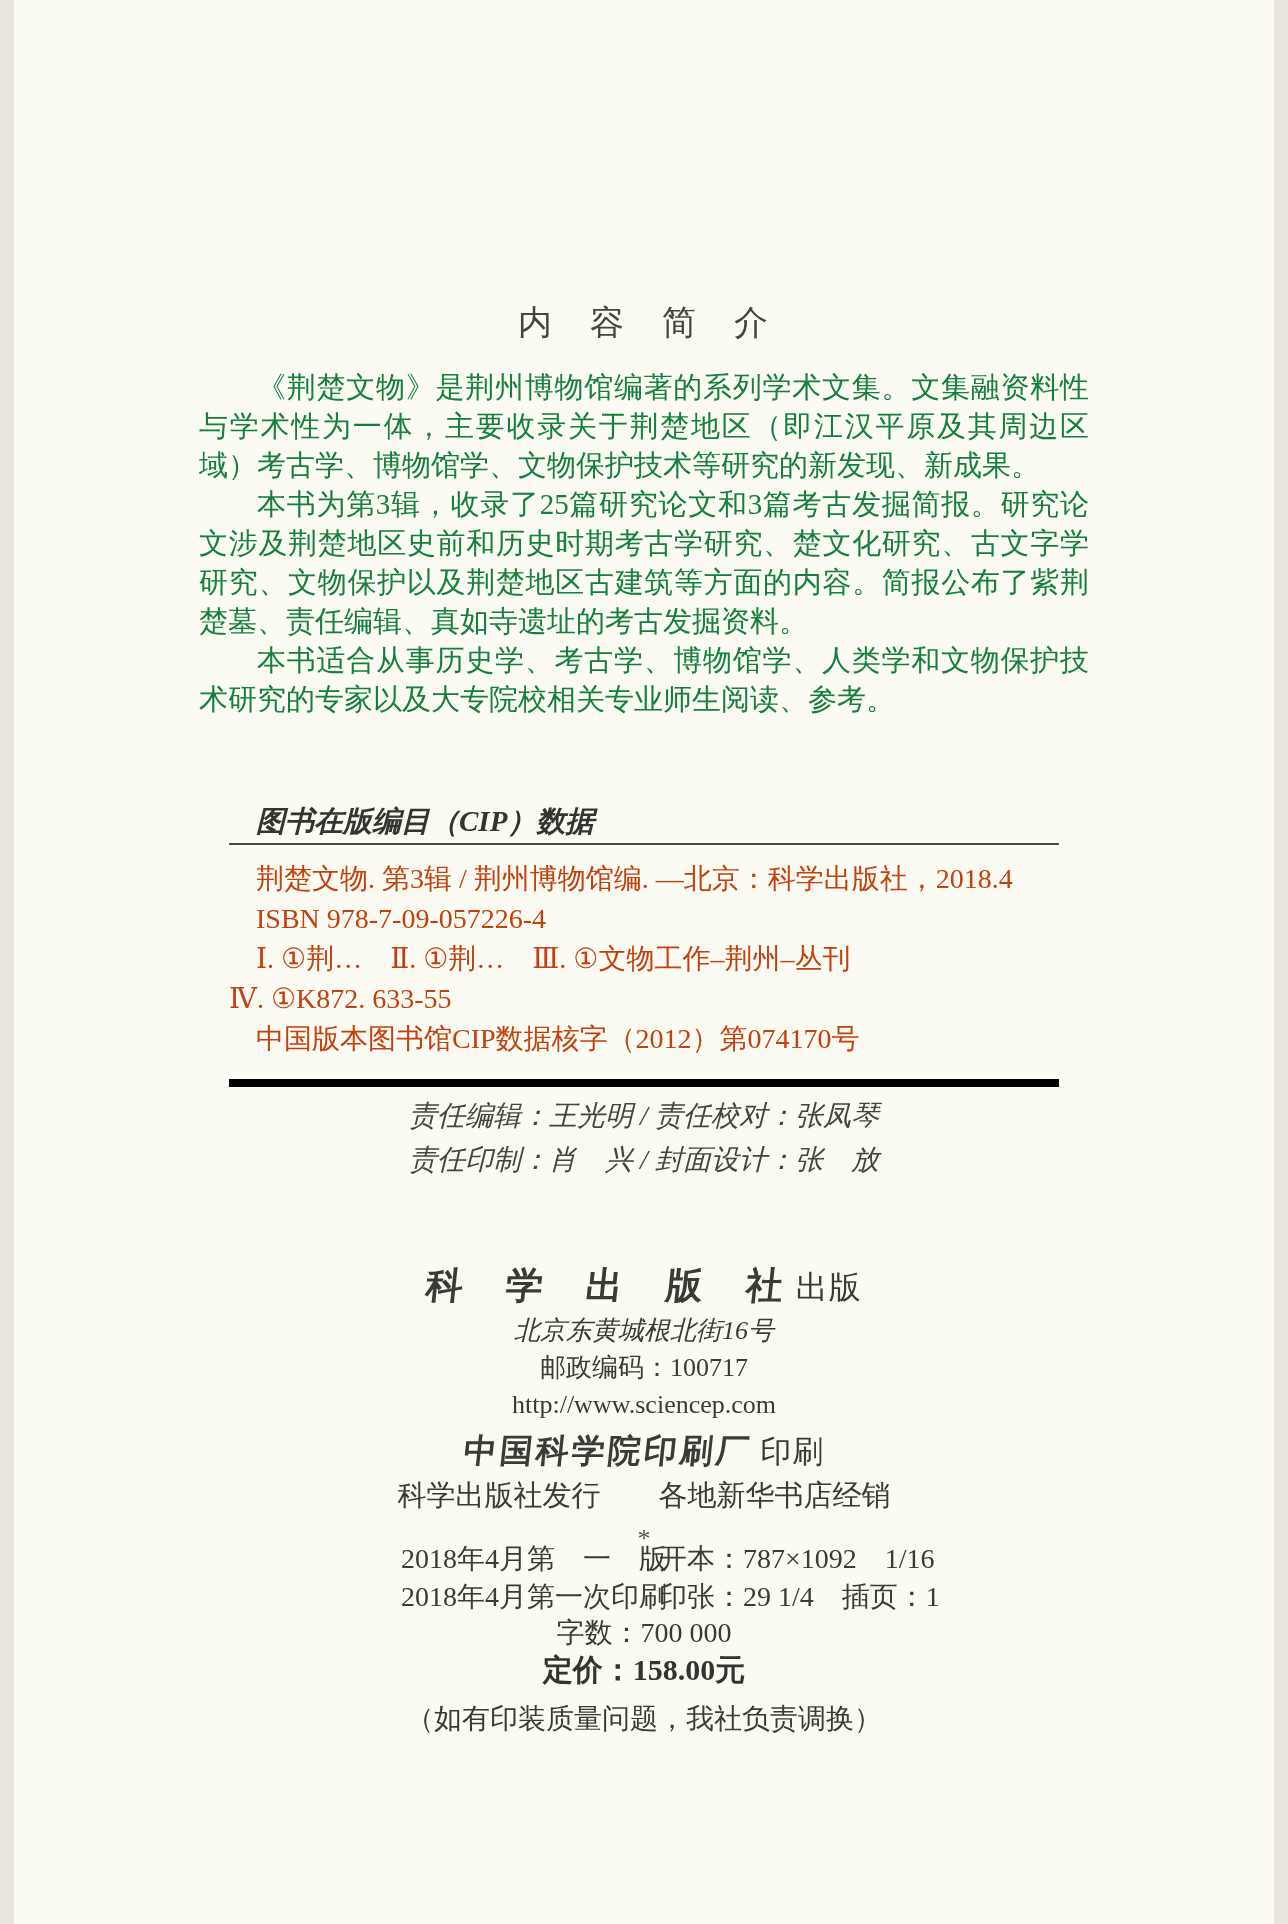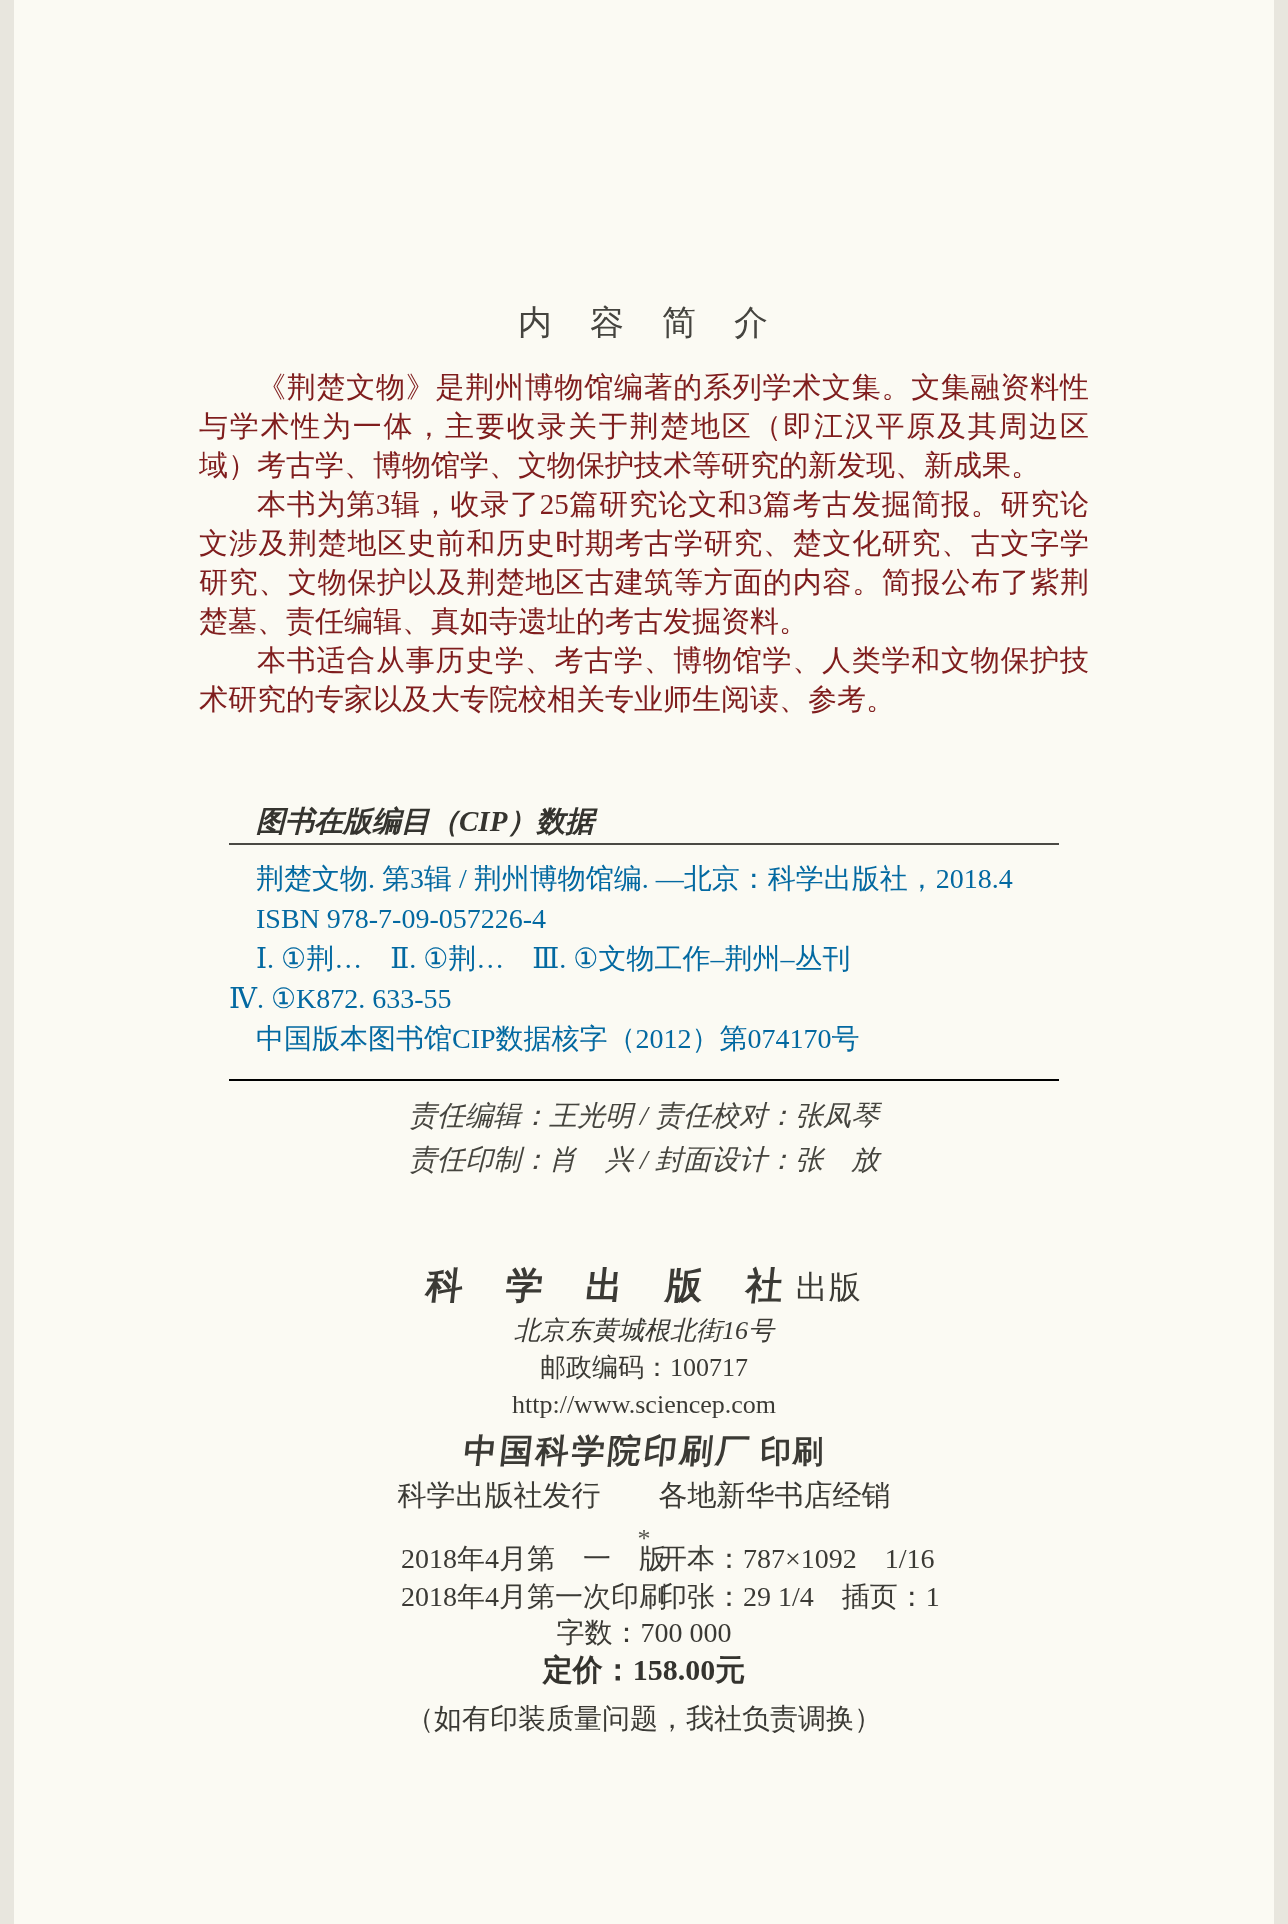--- a/index.html
+++ b/index.html
@@ -26,39 +26,39 @@
     color: #45443f;
     letter-spacing: 2px;
   }
 
   
   .intro {
     top: 368px; left: 185px; width: 890px;
     font-size: 29px;
     line-height: 39px;
     text-align: justify;
-    color: #7f1d1d;
+    color: #15803d;
   }
   .intro p { margin: 0; text-indent: 2em; }
 
   
   .cip-heading {
     top: 802px; left: 242px;
     font-size: 29px;
     font-weight: bold;
     color: #35342f;
     font-style: italic;
   }
   .cip-box {
     top: 843px; left: 215px; width: 830px;
     border-top: 2px solid #4a4944;
-    border-bottom: 2px solid #000000;
+    border-bottom: 8px solid #000000;
     padding: 14px 0 20px 0;
     font-size: 28px;
-    color: #0369a1;
+    color: #c2410c;
   }
   .cip-box .cip-line {
     padding-left: 27px;
     line-height: 40px;
   }
   .cip-box .cip-line.outdent { padding-left: 0; }
 
   
   .credits {
     top: 1094px; left: 185px; width: 890px;
@@ -81,21 +81,21 @@
     font-weight: bold;
     transform: skewX(-6deg);
     letter-spacing: 3px;
   }
   .pub-name { font-size: 37px; line-height: 44px; }
   .pub-name .suffix { font-weight: normal; display: inline-block; transform: none; font-size: 32px; letter-spacing: 1px; }
   .pub-address { font-size: 26px; line-height: 37px; margin-top: 3px; font-style: italic; }
   .pub-postcode { font-size: 26px; line-height: 37px; }
   .pub-website { font-size: 26px; line-height: 37px; }
   .pub-printer { font-size: 33px; line-height: 44px; margin-top: 6px; }
-  .pub-printer .suffix { font-weight: bold; display: inline-block; transform: none; font-size: 31px; letter-spacing: 1px; }
+  .pub-printer .suffix { font-weight: normal; display: inline-block; transform: none; font-size: 31px; letter-spacing: 1px; }
   .pub-distribution { font-size: 29px; line-height: 42px; }
   .pub-sep { font-size: 26px; line-height: 34px; margin-top: 6px; color: #57564f; }
 
   
   .edition-row {
     left: 387px;
     display: flex;
     font-size: 28px;
     color: #3b3a35;
     white-space: nowrap;

